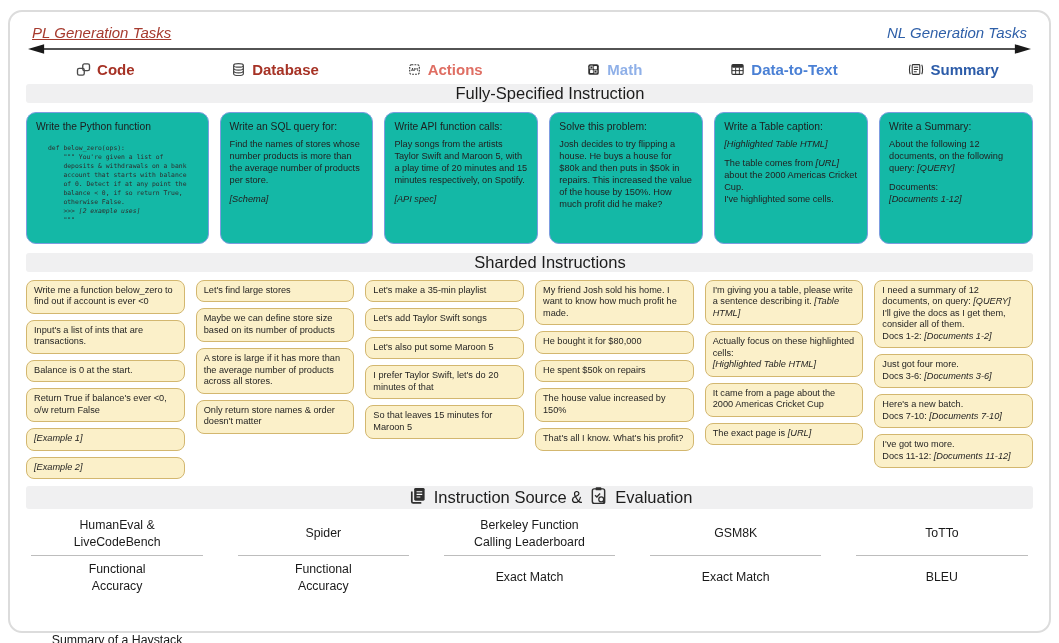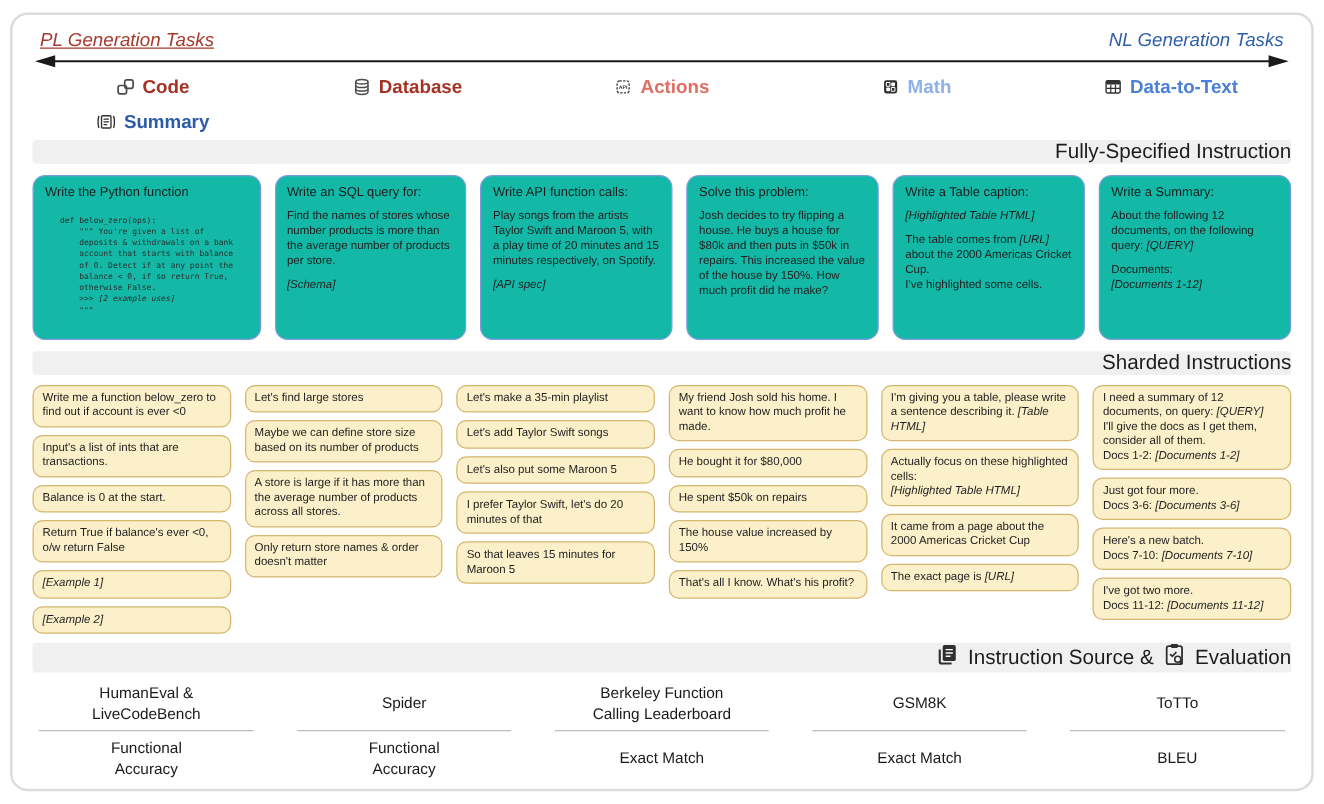--- a/index.html
+++ b/index.html
@@ -10,30 +10,30 @@
     padding:10px 16px 8px; box-sizing:border-box;
     display:flex; flex-direction:column;
   }
   
   .axis-titles { display:flex; justify-content:space-between; align-items:flex-end; padding:2px 6px 0; }
   .axis-title { font-size:15px; font-style:italic; font-weight:500; }
   .pl { color:#A63A2E;text-decoration:underline; } .nl { color:#2E5FA8; }
   .arrow-wrap { margin:2px 0 2px; }
   .arrow-wrap svg { display:block; width:100%; height:12px; }
   
-  .col-headers { display:grid; grid-template-columns:repeat(5,1fr); gap:11px; margin:4px 0 6px; }
+  .col-headers { display:grid; grid-template-columns:repeat(6,1fr); gap:11px; margin:4px 0 6px; }
   .col-header { display:flex; align-items:center; justify-content:center; gap:6px; font-weight:bold; font-size:15px; }
   .hc-0,.hc-1 { color:#A63225; }
   .hc-2 { color:#DF6E63; }
   .hc-3 { color:#8FB0E8; }
   .hc-4 { color:#4A80D5; }
   .hc-5 { color:#2C5CA9; }
   .col-header .icn { display:flex; align-items:center; }
   
-  .band { background:#F0F0F1; border-radius:3px; height:31px; display:flex; align-items:center; justify-content:flex-end; font-size:16.5px; color:#1c1c1c; gap:7px;padding-left:41px; }
+  .band { background:#F0F0F1; border-radius:3px; height:31px; display:flex; align-items:center; justify-content:center; font-size:16.5px; color:#1c1c1c; gap:7px;padding-left:41px; }
   
   .fs-grid { display:grid; grid-template-columns:repeat(6,1fr); gap:11px; margin:9px 0 9px; }
   .fs-card { background:#14b8a6; border:1.5px solid #7D9CE0; border-radius:10px; padding:8px 9px 6px; min-height:108px; box-sizing:border-box; }
   .fs-card h4 { font-size:10.3px; font-weight:normal; color:#1d1d1d; margin:0 0 7px; }
   .fs-card p { font-size:9.2px; color:#222; margin:0 0 7px; line-height:1.3; white-space:pre-line; }
   .fs-card pre { font-family:"DejaVu Sans Mono", monospace; font-size:6.4px; line-height:1.4; color:#2e2e2e; margin:12px; white-space:pre; }
   
   .sh-grid { display:grid; grid-template-columns:repeat(6,1fr); gap:11px; margin:8px 0 7px; align-items:start; }
   .sh-col { display:flex; flex-direction:column; gap:6px; }
   .sh-card { background:#FBF0C9; border:1.5px solid #D3B76F; border-radius:8px; padding:4px 7px 5px; font-size:9.2px; line-height:1.25; color:#1f1f1f; white-space:pre-line; }

